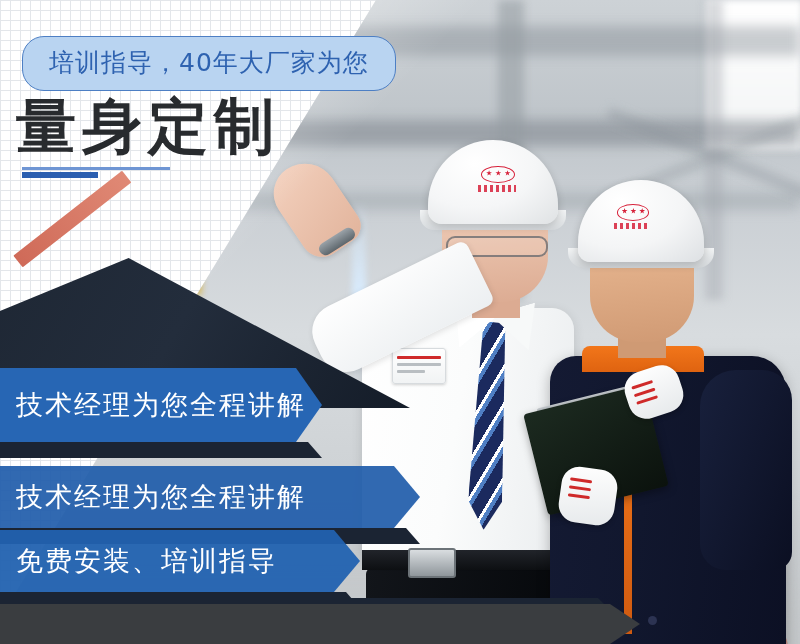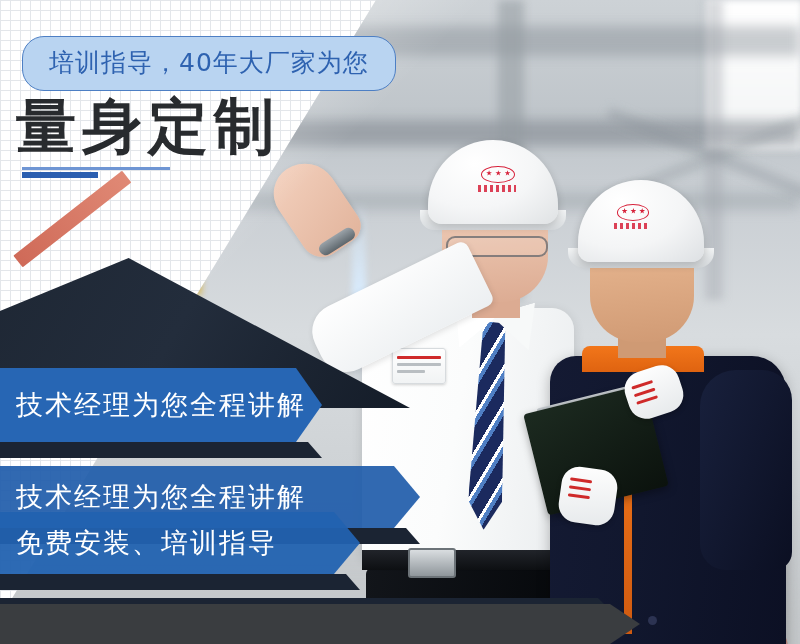--- a/index.html
+++ b/index.html
@@ -335,21 +335,21 @@
     -webkit-clip-path:polygon(0 0, calc(100% - 14px) 0, 100% 100%, 0 100%);
     clip-path:polygon(0 0, calc(100% - 14px) 0, 100% 100%, 0 100%);
     z-index:0;
   }
   .bar .bar-text{position:relative;z-index:1;}
 
   #bar1{top:368px;width:322px;height:74px;}
   #bar1 .bar-fill{opacity:1;}
   #bar2{top:466px;width:420px;height:62px;}
   #bar2 .bar-fill{background:rgba(31,92,170,.92);}
-  #bar3{top:512px;width:360px;height:62px;}
+  #bar3{top:530px;width:360px;height:62px;}
   #bar3 .bar-fill{background:rgba(34,98,176,.95);}
 
   .foot-band{
     position:absolute;left:0;top:604px;width:640px;height:40px;
     background:#3a3d40;
     -webkit-clip-path:polygon(0 0, calc(100% - 30px) 0, 100% 50%, calc(100% - 30px) 100%, 0 100%);
     clip-path:polygon(0 0, calc(100% - 30px) 0, 100% 50%, calc(100% - 30px) 100%, 0 100%);
   }
   .foot-band-dark{
     position:absolute;left:0;top:598px;width:608px;height:10px;

